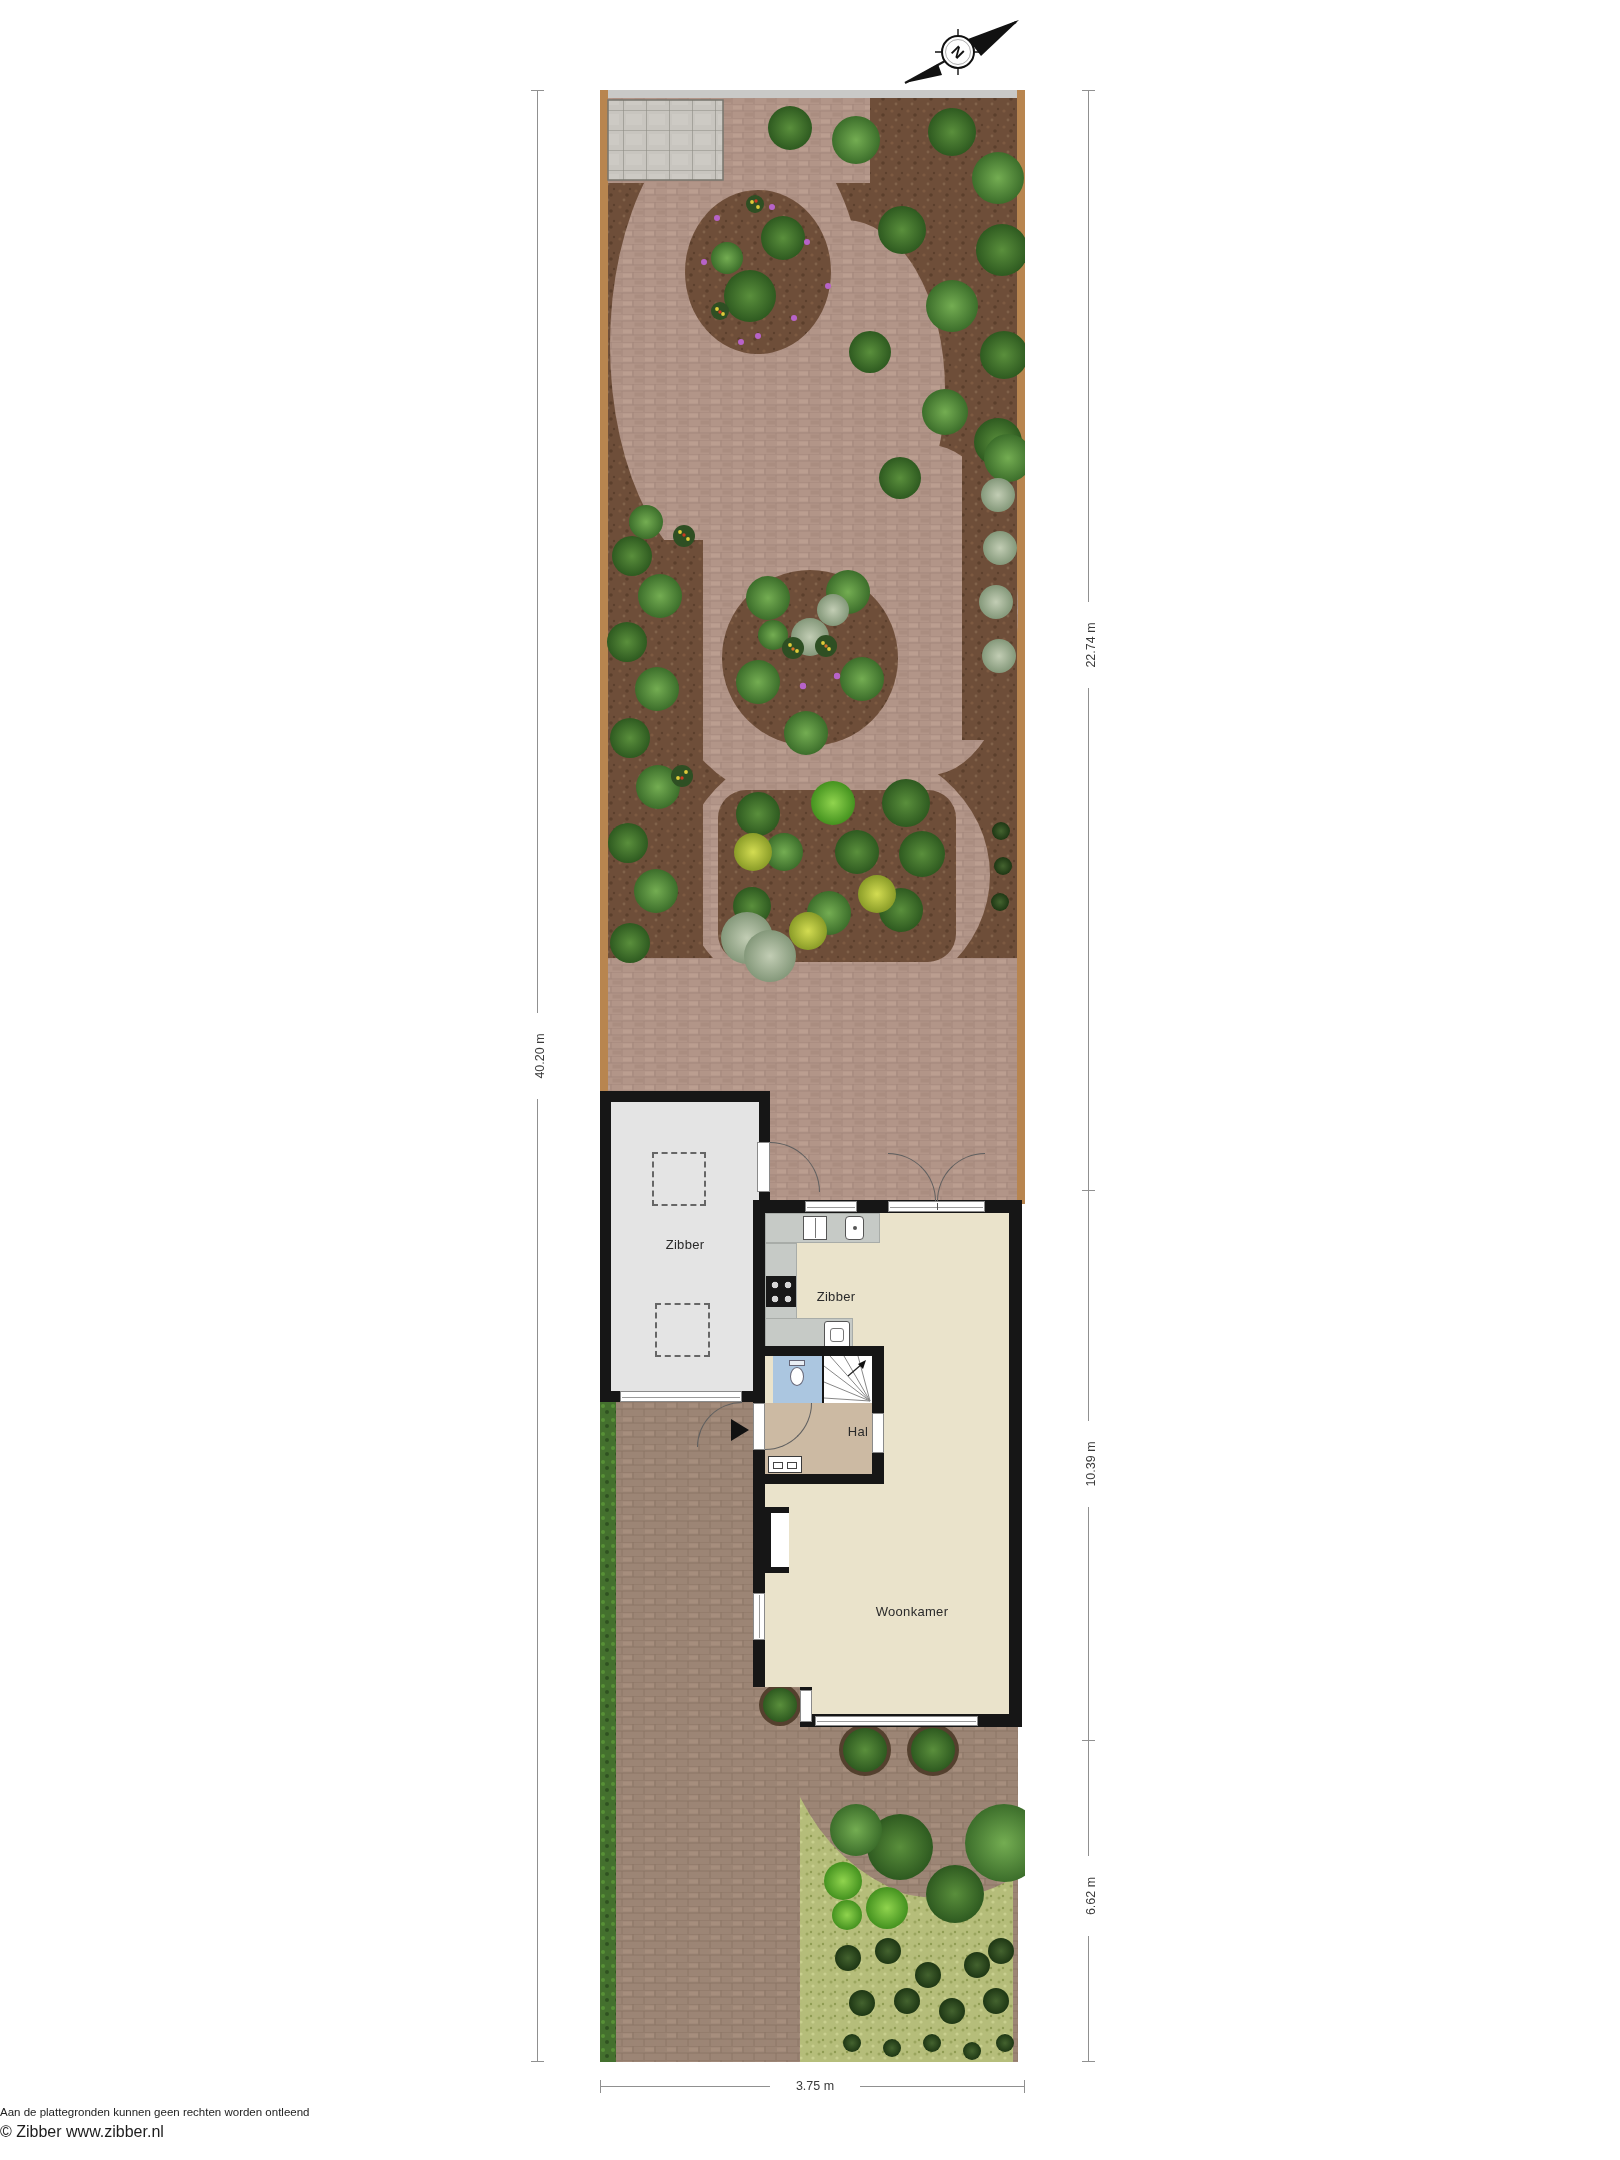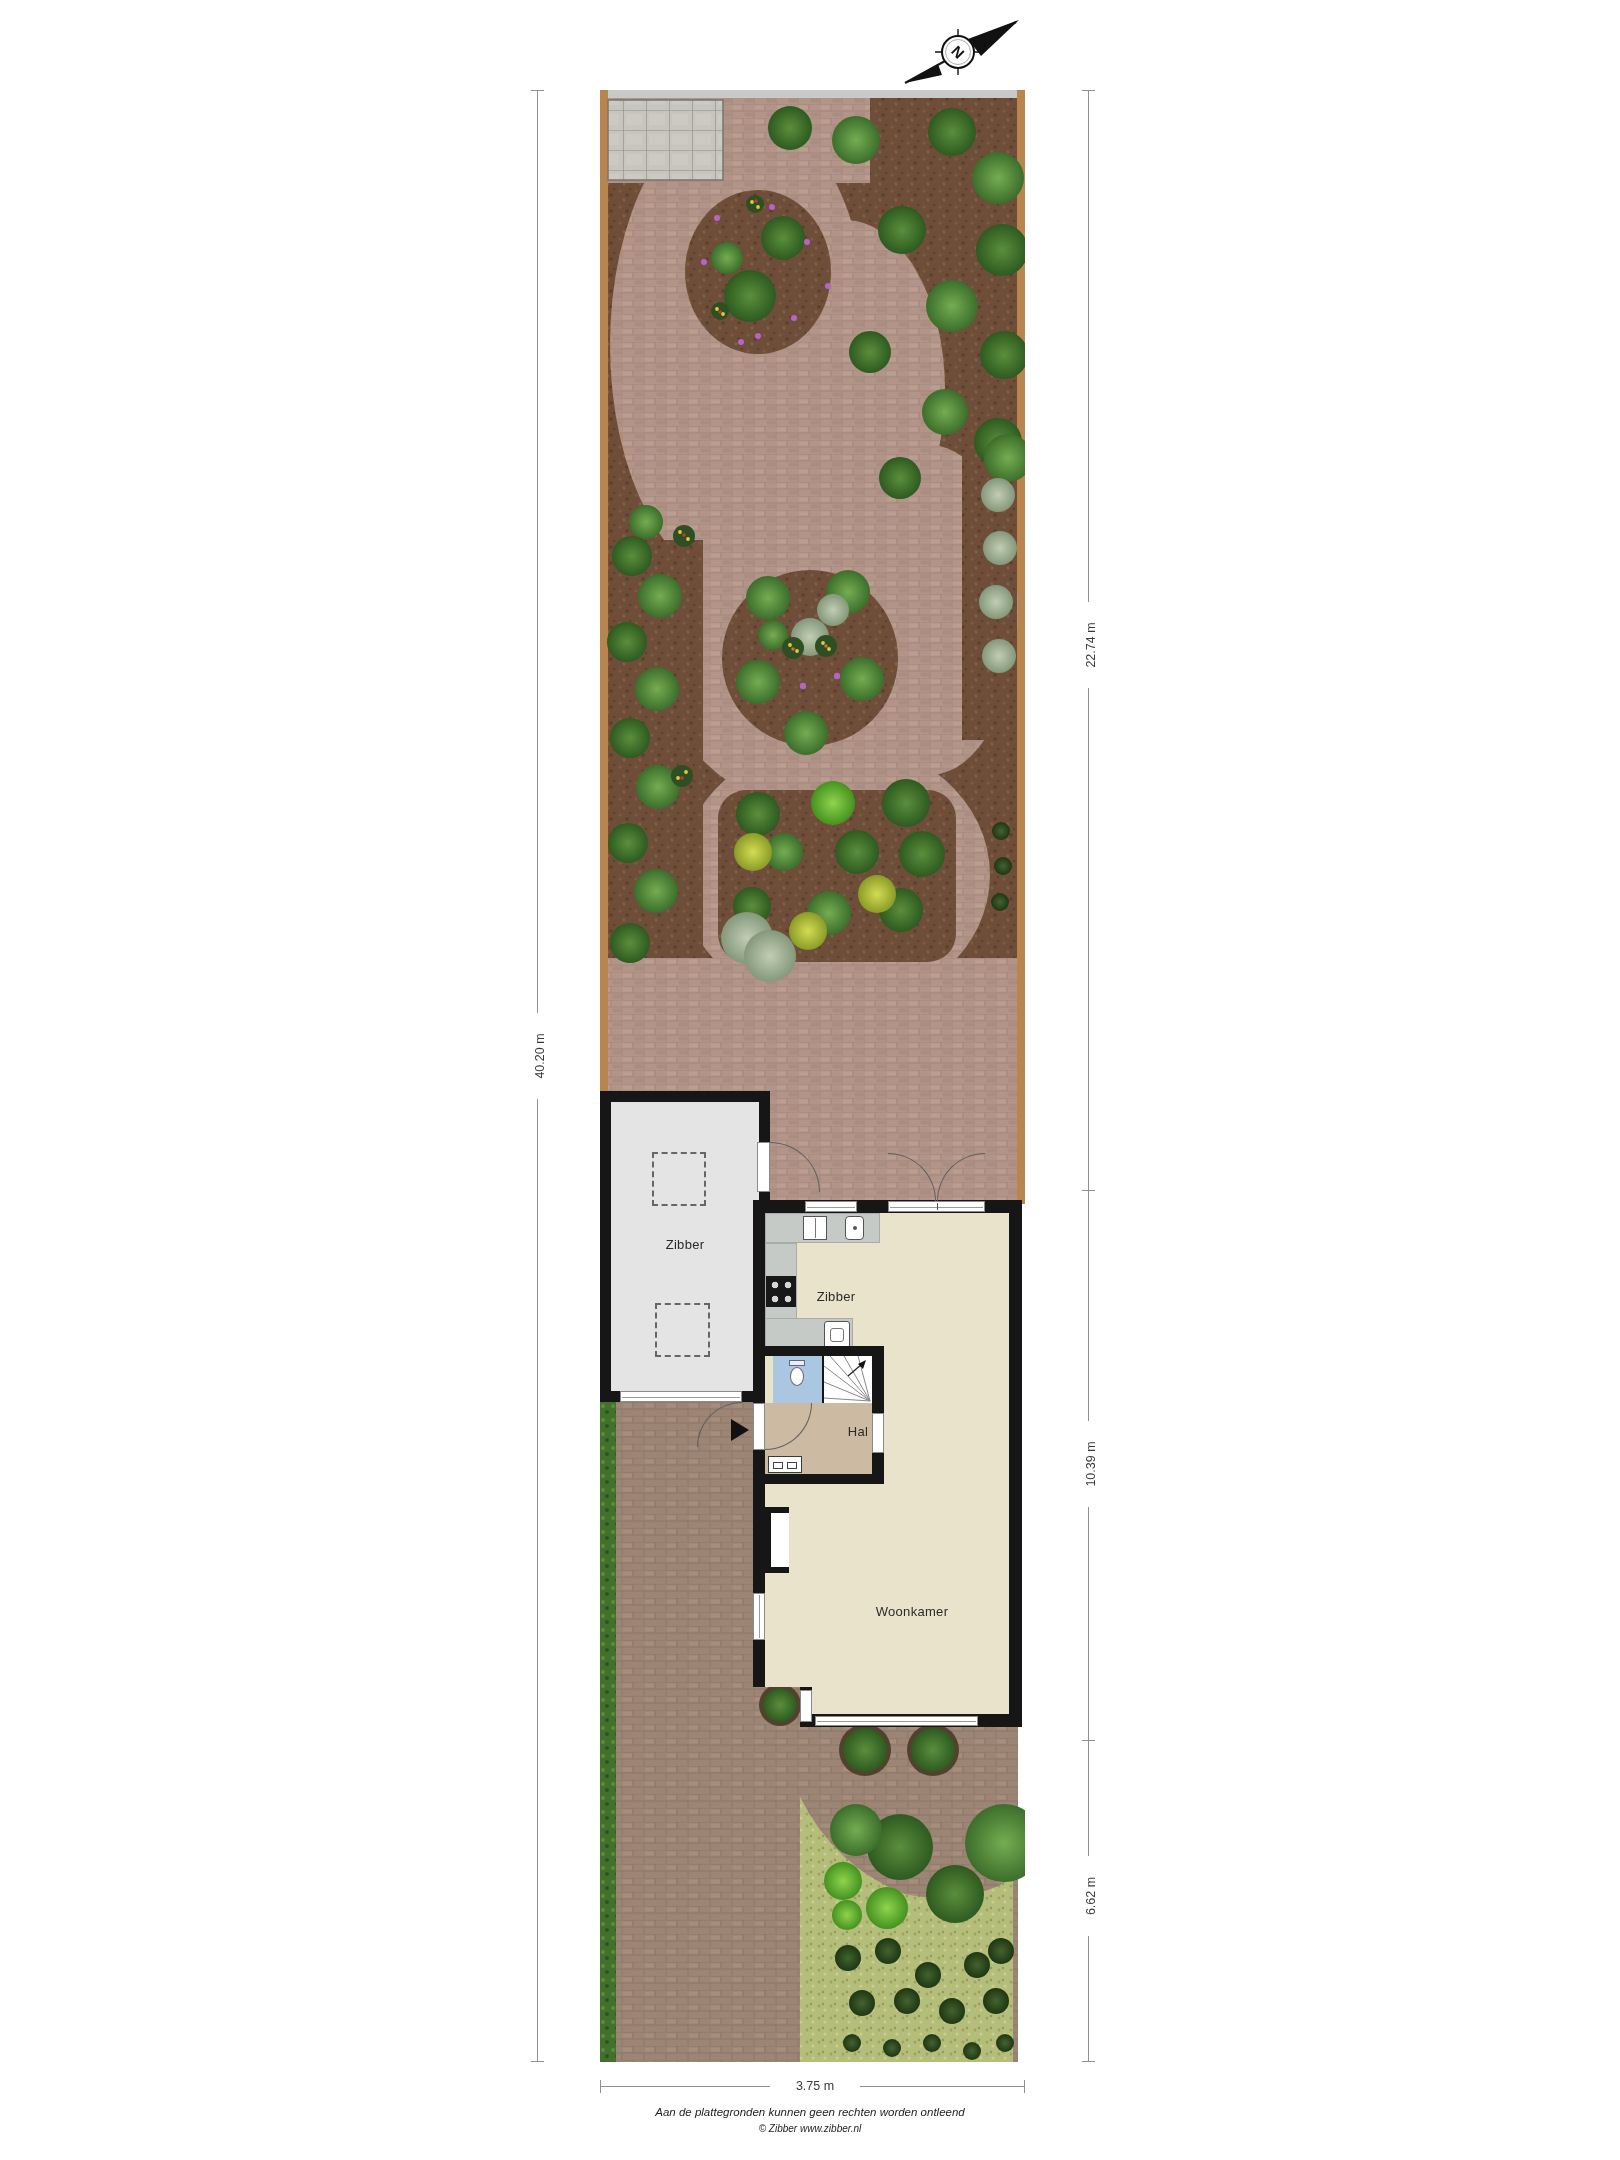--- a/index.html
+++ b/index.html
@@ -8,21 +8,21 @@
   .abs{position:absolute;}
   .wall{background:var(--c-wall,#161616);}
   .win{background:#fff;border:1px solid #8a8a8a;box-sizing:border-box;}
   .lineH{position:absolute;left:1px;right:1px;top:50%;height:1px;background:#9a9a9a;}
   .lineV{position:absolute;top:1px;bottom:1px;left:50%;width:1px;background:#9a9a9a;}
   .arc{box-sizing:border-box;}
   .lbl{font-size:13px;color:var(--c-text,#2a2a2a);text-align:center;letter-spacing:.3px;}
   .dim{background:var(--c-dimline,#909090);}
   .dimlbl{font-size:12.5px;color:#3a3a3a;background:#fff;text-align:center;padding:1px 3px;white-space:nowrap;}
   .rot{transform:rotate(-90deg);}
-  .foot{width:1620px;text-align:center;color:#1d1d1d;font-style:italic;}
+  .foot{width:1620px;color:#1d1d1d;}
   .skylight{box-sizing:border-box;border:2px dashed #666;background:transparent;}
   .dash{border:1.4px solid #3a3a3a;background:#fff;box-sizing:border-box;}
 </style>
 </head>
 <body>
 
 <div id="canvas">
 
   <svg class="abs" style="left:880px;top:5px" width="160" height="90" viewBox="0 0 160 90">
     <line x1="25" y1="78" x2="136" y2="17" stroke="#1a1a1a" stroke-width="2"></line>
@@ -396,15 +396,15 @@
   <div class="abs dimlbl rot" style="left:1048px;top:637px;width:80px">22.74 m</div>
   <div class="abs dimlbl rot" style="left:1048px;top:1456px;width:80px">10.39 m</div>
   <div class="abs dimlbl rot" style="left:1051px;top:1888px;width:74px">6.62 m</div>
 
   <div class="abs dim" style="left:600px;top:2086px;width:425px;height:1px"></div>
   <div class="abs dim" style="left:600px;top:2080px;width:1px;height:13px"></div>
   <div class="abs dim" style="left:1024px;top:2080px;width:1px;height:13px"></div>
   <div class="abs dimlbl" style="left:770px;top:2078px;width:84px">3.75 m</div>
 
   <div class="abs foot" style="top:2106px;font-size:11.5px">Aan de plattegronden kunnen geen rechten worden ontleend</div>
-  <div class="abs foot" style="top:2123px;font-size:10px">© Zibber www.zibber.nl</div>
+  <div class="abs foot" style="top:2123px;font-size:16px">© Zibber www.zibber.nl</div>
 
 </div>
 
 </body></html>

